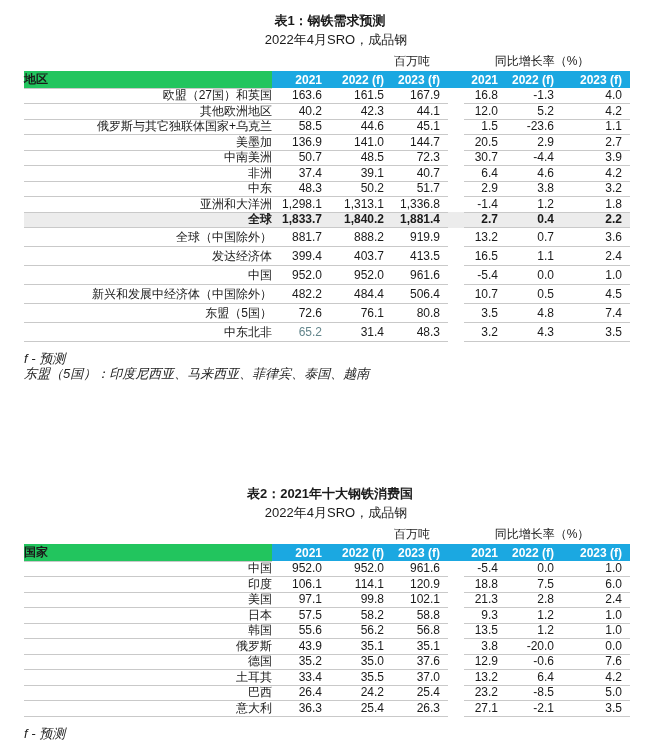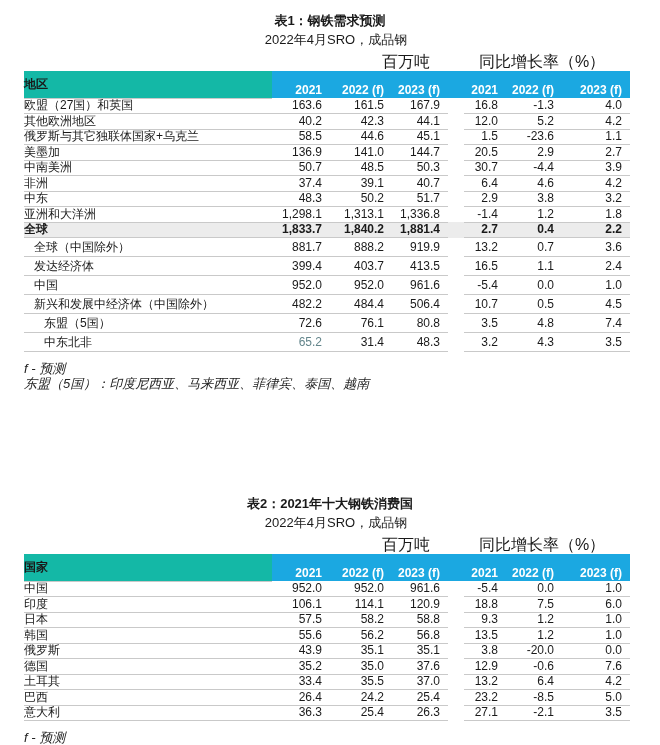--- a/index.html
+++ b/index.html
@@ -33,43 +33,43 @@
     width: 606px; margin: 6px 0 0 24px;
   }
   col.c-label { width: 248px; }
   col.c1 { width: 58px; } col.c2 { width: 62px; } col.c3 { width: 56px; }
   col.c-gap { width: 16px; }
   col.c4 { width: 42px; } col.c5 { width: 56px; } col.c6 { width: 68px; }
 
   th, td { font-size: 12px; line-height: 13px; vertical-align: middle; }
 
   
-  tr.group-row td { border: none; padding: 0 0 3px 0; font-size: 16px; }
+  tr.group-row td { border: none; padding: 0 0 3px 0; font-size: 12px; }
   td.unit-group   { text-align: right; padding-right: 18px !important; white-space: nowrap; }
   td.growth-group { text-align: center; padding-right: 10px !important; white-space: nowrap; }
 
   
   tr.bar-row th {
     background: var(--accent); color: #fff; font-weight: 700;
-    height: 17px; padding: 13px 8px 1px 0; text-align: right; white-space: nowrap;
+    height: 17px; padding: 2px 8px 1px 0; text-align: right; white-space: nowrap;
   }
   tr.bar-row th.label-th {
-    background: #14b8a6; color: var(--ink); text-align: left; padding: 1px 0;
+    background: #22c55e; color: var(--ink); text-align: left; padding: 1px 0;
     border-bottom: 1px solid var(--line);
   }
   tr.bar-row th.gap-th { padding: 0; }
 
   
   tbody td {
     border-bottom: 1px solid var(--line);
     padding: 0.5px 0 1px 0;
   }
   tbody td.num-cell { text-align: right; padding-right: 8px; white-space: nowrap; }
   tbody td.gap-cell { border-bottom: none; padding: 0; }
-  tbody td.label-cell { text-align: left; white-space: nowrap; overflow: hidden; }
+  tbody td.label-cell { text-align: right; white-space: nowrap; overflow: hidden; }
 
   tr.total-row td { background: var(--total-bg); font-weight: 700; }
   tr.sec2 td { padding-top: 2.5px; padding-bottom: 2.5px; }
   tr.indent-1 td.label-cell { padding-left: 10px; }
   tr.indent-2 td.label-cell { padding-left: 20px; }
   td.muted { color: var(--muted); }
 
   .footnotes {
     margin: 9px 0 0 24px; font-style: italic;
     font-size: 13px; line-height: 15px; color: #222;
@@ -154,21 +154,21 @@
             <td class="num-cell">144.7</td>
             <td class="gap-cell"></td>
             <td class="num-cell">20.5</td>
             <td class="num-cell">2.9</td>
             <td class="num-cell">2.7</td>
           </tr>
           <tr>
             <td class="label-cell">中南美洲</td>
             <td class="num-cell">50.7</td>
             <td class="num-cell">48.5</td>
-            <td class="num-cell">50.3</td>
+            <td class="num-cell">72.3</td>
             <td class="gap-cell"></td>
             <td class="num-cell">30.7</td>
             <td class="num-cell">-4.4</td>
             <td class="num-cell">3.9</td>
           </tr>
           <tr>
             <td class="label-cell">非洲</td>
             <td class="num-cell">37.4</td>
             <td class="num-cell">39.1</td>
             <td class="num-cell">40.7</td>
@@ -324,20 +324,30 @@
             <td class="label-cell">印度</td>
             <td class="num-cell">106.1</td>
             <td class="num-cell">114.1</td>
             <td class="num-cell">120.9</td>
             <td class="gap-cell"></td>
             <td class="num-cell">18.8</td>
             <td class="num-cell">7.5</td>
             <td class="num-cell">6.0</td>
           </tr>
           <tr>
+            <td class="label-cell">美国</td>
+            <td class="num-cell">97.1</td>
+            <td class="num-cell">99.8</td>
+            <td class="num-cell">102.1</td>
+            <td class="gap-cell"></td>
+            <td class="num-cell">21.3</td>
+            <td class="num-cell">2.8</td>
+            <td class="num-cell">2.4</td>
+          </tr>
+          <tr>
             <td class="label-cell">日本</td>
             <td class="num-cell">57.5</td>
             <td class="num-cell">58.2</td>
             <td class="num-cell">58.8</td>
             <td class="gap-cell"></td>
             <td class="num-cell">9.3</td>
             <td class="num-cell">1.2</td>
             <td class="num-cell">1.0</td>
           </tr>
           <tr>

